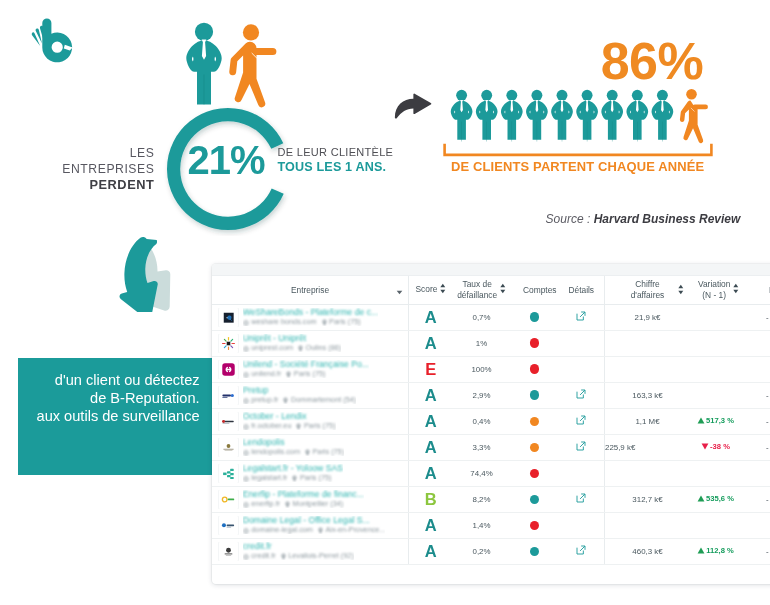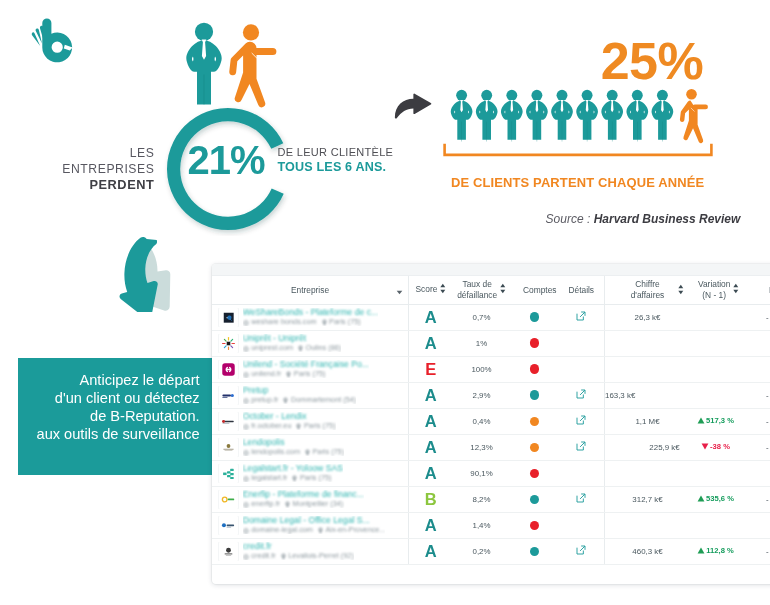--- a/index.html
+++ b/index.html
@@ -30,21 +30,21 @@
 
   
   #arrow{left:392.6px;top:92.8px;width:39px;height:27.3px;}
 
   
   #stat10{left:587px;top:34.5px;width:130px;text-align:center;color:#ef8a22;
           font-size:52px;font-weight:700;letter-spacing:-.5px;line-height:52px;}
   #crowd{left:442px;top:82px;width:282px;height:72px;}
   #bracket{left:442px;top:142px;width:272px;height:15px;}
   #statcap{left:442px;top:159px;width:271.2px;text-align:center;color:#f18721;
-           font-size:12.95px;font-weight:700;letter-spacing:.15px;margin-top:16px;}
+           font-size:12.95px;font-weight:700;letter-spacing:.15px;}
 
   
   #source{left:0px;top:212px;width:740.4px;text-align:right;color:#5a5a62;font-size:12px;font-style:italic;}
   #source b{color:#3c3c42;font-weight:700;}
 
   
   #downarrow{left:118px;top:234px;width:56px;height:78px;}
 
   
   #callout{left:17.6px;top:358.3px;width:194.2px;height:116.7px;background:#1b9b9a;
@@ -122,21 +122,21 @@
       </filter>
     </defs>
     <g filter="url(#ringshadow)">
       <path d="M 116.7 89.1 A 54.4 54.4 0 1 1 116.3 44.0" fill="none" stroke="#1c9a9a" stroke-width="13.2"></path>
     </g>
   </svg>
   <div class="abs" id="donut-num">21%</div>
 
   <div class="abs" id="hl-right">
     <div class="r1">DE LEUR CLIENTÈLE</div>
-    <div class="r2">TOUS LES 6 ANS.</div>
+    <div class="r2">TOUS LES 1 ANS.</div>
   </div>
 
   <svg class="abs" id="topfigs" viewBox="0 0 110 100">
     <g>
       <g fill="#1c9a9a">
         <circle cx="21" cy="14.8" r="9.1"></circle>
         <path d="M21 23.2c-4 0-8.3 2.3-11.8 5.9C6 32.4 3.3 37.3 3.3 41.3c0 2.2 1.1 5.8 2.6 8.6 1.5 2.7 3.4 4.9 5.4 4.9h2.7v32.8h14v-32.8h2.7c2 0 3.9-2.2 5.4-4.9 1.5-2.8 2.6-6.4 2.6-8.6 0-4-2.7-8.9-5.9-12.2-3.5-3.6-7.8-5.9-11.8-5.9z"></path>
       </g>
       <path d="M18.7 22.6h4.6l-1.2 2.6 1 13.8-2.1 3.7-2.1-3.7 1-13.8z" fill="#ffffff"></path>
       <path d="M9.9 39.6c.7 1.6.7 3.3 0 4.9-1.3-1.5-1.3-3.4 0-4.9z" fill="#ffffff"></path>
@@ -152,21 +152,21 @@
     </g>
     <path d="M68.7 36l5.6 5.6" stroke="#ffffff" stroke-width=".85" fill="none"></path>
   </svg>
 
   <svg class="abs" id="arrow" viewBox="0 0 40 28">
     <path d="M22.2 .7 L38.8 10.3 a.9 .9 0 0 1 0 1.6 L22.2 21.5 a.85 .85 0 0 1-1.3-.75 v-4.9
              c-7.1 .25-12.4 3.4-16.9 9.9 a1.15 1.15 0 0 1-2.1-.65
              C1.9 12.7 10.6 5.9 20.9 5.9 V1.45 A.85 .85 0 0 1 22.2 .7 Z" fill="#3c3c41"></path>
   </svg>
 
-  <div class="abs" id="stat10">25%</div>
+  <div class="abs" id="stat10">86%</div>
   <svg class="abs" id="crowd" viewBox="0 0 282 72">
       <g>
         <circle cx="19.6" cy="13.3" r="5.45" fill="#1c9a9a"></circle>
         <path fill="#1c9a9a" d="M19.6 18.4c-2.45 0-5.05 1.4-7.2 3.6-2 2-3.65 5-3.65 7.4 0 1.35.68 3.55 1.6 5.25.92 1.66 2.08 3 3.3 3h1.65v20.1h8.6V37.65h1.65c1.22 0 2.38-1.34 3.3-3 .92-1.7 1.6-3.9 1.6-5.25 0-2.4-1.65-5.4-3.65-7.4-2.15-2.2-4.75-3.6-7.2-3.6z"></path>
         <path fill="#fff" d="M18.150000000000002 18.05h2.9l-.75 1.6.63 8.45-1.33 2.25-1.33-2.25.63-8.45z"></path>
         <path fill="#fff" d="M12.850000000000001 28.45c.45 1 .45 2.05 0 3-.8-.92-.8-2.08 0-3z"></path>
         <path fill="#fff" d="M26.35 28.45c-.45 1-.45 2.05 0 3 .8-.92.8-2.08 0-3z"></path>
         <path fill="#148584" opacity=".6" d="M19.35 39.5h.5v20.1h-.5z"></path>
       </g>
       <g>
@@ -248,21 +248,20 @@
   <div class="abs" id="source">
     <span>Source : </span><b>Harvard Business Review</b>
   </div>
 
   <svg class="abs" id="downarrow" viewBox="0 0 56 78">
     <path d="M26.6 7.1c8.3 7.2 13 18.4 12.9 30.3l8.3-1.1a4 4 0 0 1 4.5 4l-.6 32.2a4.3 4.3 0 0 1-5.6 4l-13.3-4.5 4.5-21.3c-6.2.6-11.6-3.2-13.3-9.1-3-10.4-1.6-23.8 2.6-34.5z" fill="#cbdcdb"></path>
     <path d="M28.7 5.1a4.3 4.3 0 0 0-6.3-1.3C12.6 11.2 6.9 25.1 6.4 39.3c-.2 6.5.7 12.9 2.8 18.6l-5.4 1.6a3.1 3.1 0 0 0-1.1 5.4l25.6 20.2a3.1 3.1 0 0 0 4.9-1.8l6.5-32.7a3.1 3.1 0 0 0-4-3.5l-6.2 2c-1.6-4.6-2.4-9.6-2.2-14.6.3-10 4.4-19.5 11-24.4a4.3 4.3 0 0 0 .4-4z" fill="#1c9a9a"></path>
   </svg>
 
   <div class="abs" id="callout">
-    <div>Anticipez le départ</div>
     <div>d'un client ou détectez</div>
     <div>de B-Reputation.</div>
     <div>aux outils de surveillance</div>
   </div>
 
   <div class="abs" id="panel">
     <div class="topbar"></div>
     <table class="grid">
       <thead>
           <tr id="thead-row">
@@ -328,21 +327,21 @@
               </div>
             </td>
             <td class="vline score" style="color: rgb(28, 140, 140);">A</td>
             <td style="text-align: center;">0,7%</td>
             <td style="text-align: center;"><span class="dot" style="background:#1c9a9a"></span></td>
             <td style="text-align: center;"><svg width="10" height="10" viewBox="0 0 12 12">
                 <path d="M1.2 3.2v7.6h7.6V6.6" fill="none" stroke="#1c9a9a" stroke-width="1.1"></path>
                 <path d="M6.2 1.2h4.6v4.6" fill="none" stroke="#1c9a9a" stroke-width="1.1"></path>
                 <path d="M4.9 7.1L10.6 1.4" stroke="#1c9a9a" stroke-width="1.1"></path>
               </svg></td>
-            <td class="vline" style="text-align: center;">26,3 k€</td>
+            <td class="vline" style="text-align: center;">21,9 k€</td>
             <td style="text-align: center; padding-right: 24px;"></td>
             <td style="text-align: left; padding-left: 1px; color: rgb(62, 74, 82);">-</td>
           </tr>
           <tr>
             <td>
               <div class="co-wrap">
                 <span class="co-logo">
                   <span class="blurlogo">
                     <svg width="19" height="19" viewBox="0 0 18 18">
                       <g stroke-width="1.1" stroke-linecap="round">
@@ -427,21 +426,21 @@
               </div>
             </td>
             <td class="vline score" style="color: rgb(28, 140, 140);">A</td>
             <td style="text-align: center;">2,9%</td>
             <td style="text-align: center;"><span class="dot" style="background:#1c9a9a"></span></td>
             <td style="text-align: center;"><svg width="10" height="10" viewBox="0 0 12 12">
                 <path d="M1.2 3.2v7.6h7.6V6.6" fill="none" stroke="#1c9a9a" stroke-width="1.1"></path>
                 <path d="M6.2 1.2h4.6v4.6" fill="none" stroke="#1c9a9a" stroke-width="1.1"></path>
                 <path d="M4.9 7.1L10.6 1.4" stroke="#1c9a9a" stroke-width="1.1"></path>
               </svg></td>
-            <td class="vline" style=" margin-top: 20px;">163,3 k€</td>
+            <td class="vline" style="text-align: center; margin-top: 20px;">163,3 k€</td>
             <td style="text-align: center; padding-right: 24px;"></td>
             <td style="text-align: left; padding-left: 1px; color: rgb(62, 74, 82);">-</td>
           </tr>
           <tr>
             <td>
               <div class="co-wrap">
                 <span class="co-logo">
                   <span class="blurlogo">
                     <svg width="19" height="19" viewBox="0 0 18 18">
                       <rect x="3.4" y="8.4" width="10.6" height="1.3" rx=".6" fill="#2f3640"></rect>
@@ -486,28 +485,28 @@
                 </span>
                 <span class="co-txt"><span class="co-name blurt">Lendopolis</span><br><span class="co-meta blurt"><svg class="mi" width="6" height="6" viewBox="0 0 10 10">
                       <circle cx="5" cy="5" r="4.2" fill="none" stroke="#9aa4aa" stroke-width="1"></circle>
                       <path d="M0.8 5h8.4M5 0.8c2 2.4 2 6 0 8.4M5 0.8c-2 2.4-2 6 0 8.4" stroke="#9aa4aa" stroke-width=".8" fill="none"></path>
                     </svg><span class="msite">lendopolis.com</span><svg class="mi mi2" width="5" height="7" viewBox="0 0 8 11">
                       <path d="M4 .6a3.3 3.3 0 0 0-3.3 3.3C.7 6.3 4 10.4 4 10.4s3.3-4.1 3.3-6.5A3.3 3.3 0 0 0 4 .6zm0 4.6a1.3 1.3 0 1 1 0-2.6 1.3 1.3 0 0 1 0 2.6z" fill="#9aa4aa"></path>
                     </svg><span class="mcity">Paris (75)</span></span></span>
               </div>
             </td>
             <td class="vline score" style="color: rgb(28, 140, 140);">A</td>
-            <td style="text-align: center;">12,3%</td>
+            <td style="text-align: center;">3,3%</td>
             <td style="text-align: center;"><span class="dot" style="background:#f18721"></span></td>
             <td style="text-align: center;"><svg width="10" height="10" viewBox="0 0 12 12">
                 <path d="M1.2 3.2v7.6h7.6V6.6" fill="none" stroke="#1c9a9a" stroke-width="1.1"></path>
                 <path d="M6.2 1.2h4.6v4.6" fill="none" stroke="#1c9a9a" stroke-width="1.1"></path>
                 <path d="M4.9 7.1L10.6 1.4" stroke="#1c9a9a" stroke-width="1.1"></path>
               </svg></td>
-            <td class="vline" style="text-align: center; padding-left: 34px;">225,9 k€</td>
+            <td class="vline" style="text-align: left;">225,9 k€</td>
             <td style="text-align: center; padding-right: 24px;"><span class="vardown"><svg width="8" height="7" viewBox="0 0 10 9">
                   <path d="M5 8.2 L.6 .8 L9.4 .8 Z" fill="#e8204a"></path>
                 </svg><span class="vt">-38 %</span></span></td>
             <td style="text-align: left; padding-left: 1px; color: rgb(62, 74, 82);">-</td>
           </tr>
           <tr>
             <td>
               <div class="co-wrap">
                 <span class="co-logo">
                   <span class="blurlogo">
@@ -525,21 +524,21 @@
                 </span>
                 <span class="co-txt"><span class="co-name blurt">Legalstart.fr - Yoloow SAS</span><br><span class="co-meta blurt"><svg class="mi" width="6" height="6" viewBox="0 0 10 10">
                       <circle cx="5" cy="5" r="4.2" fill="none" stroke="#9aa4aa" stroke-width="1"></circle>
                       <path d="M0.8 5h8.4M5 0.8c2 2.4 2 6 0 8.4M5 0.8c-2 2.4-2 6 0 8.4" stroke="#9aa4aa" stroke-width=".8" fill="none"></path>
                     </svg><span class="msite">legalstart.fr</span><svg class="mi mi2" width="5" height="7" viewBox="0 0 8 11">
                       <path d="M4 .6a3.3 3.3 0 0 0-3.3 3.3C.7 6.3 4 10.4 4 10.4s3.3-4.1 3.3-6.5A3.3 3.3 0 0 0 4 .6zm0 4.6a1.3 1.3 0 1 1 0-2.6 1.3 1.3 0 0 1 0 2.6z" fill="#9aa4aa"></path>
                     </svg><span class="mcity">Paris (75)</span></span></span>
               </div>
             </td>
             <td class="vline score" style="color: rgb(28, 140, 140);">A</td>
-            <td style="text-align: center;">90,1%</td>
+            <td style="text-align: center;">74,4%</td>
             <td style="text-align: center;"><span class="dot" style="background:#e8202a"></span></td>
             <td style="text-align: center;"></td>
             <td class="vline" style="text-align: center;"></td>
             <td style="text-align: center; padding-right: 24px;"></td>
             <td style="text-align: left; padding-left: 1px; color: rgb(62, 74, 82);"></td>
           </tr>
           <tr>
             <td>
               <div class="co-wrap">
                 <span class="co-logo">

